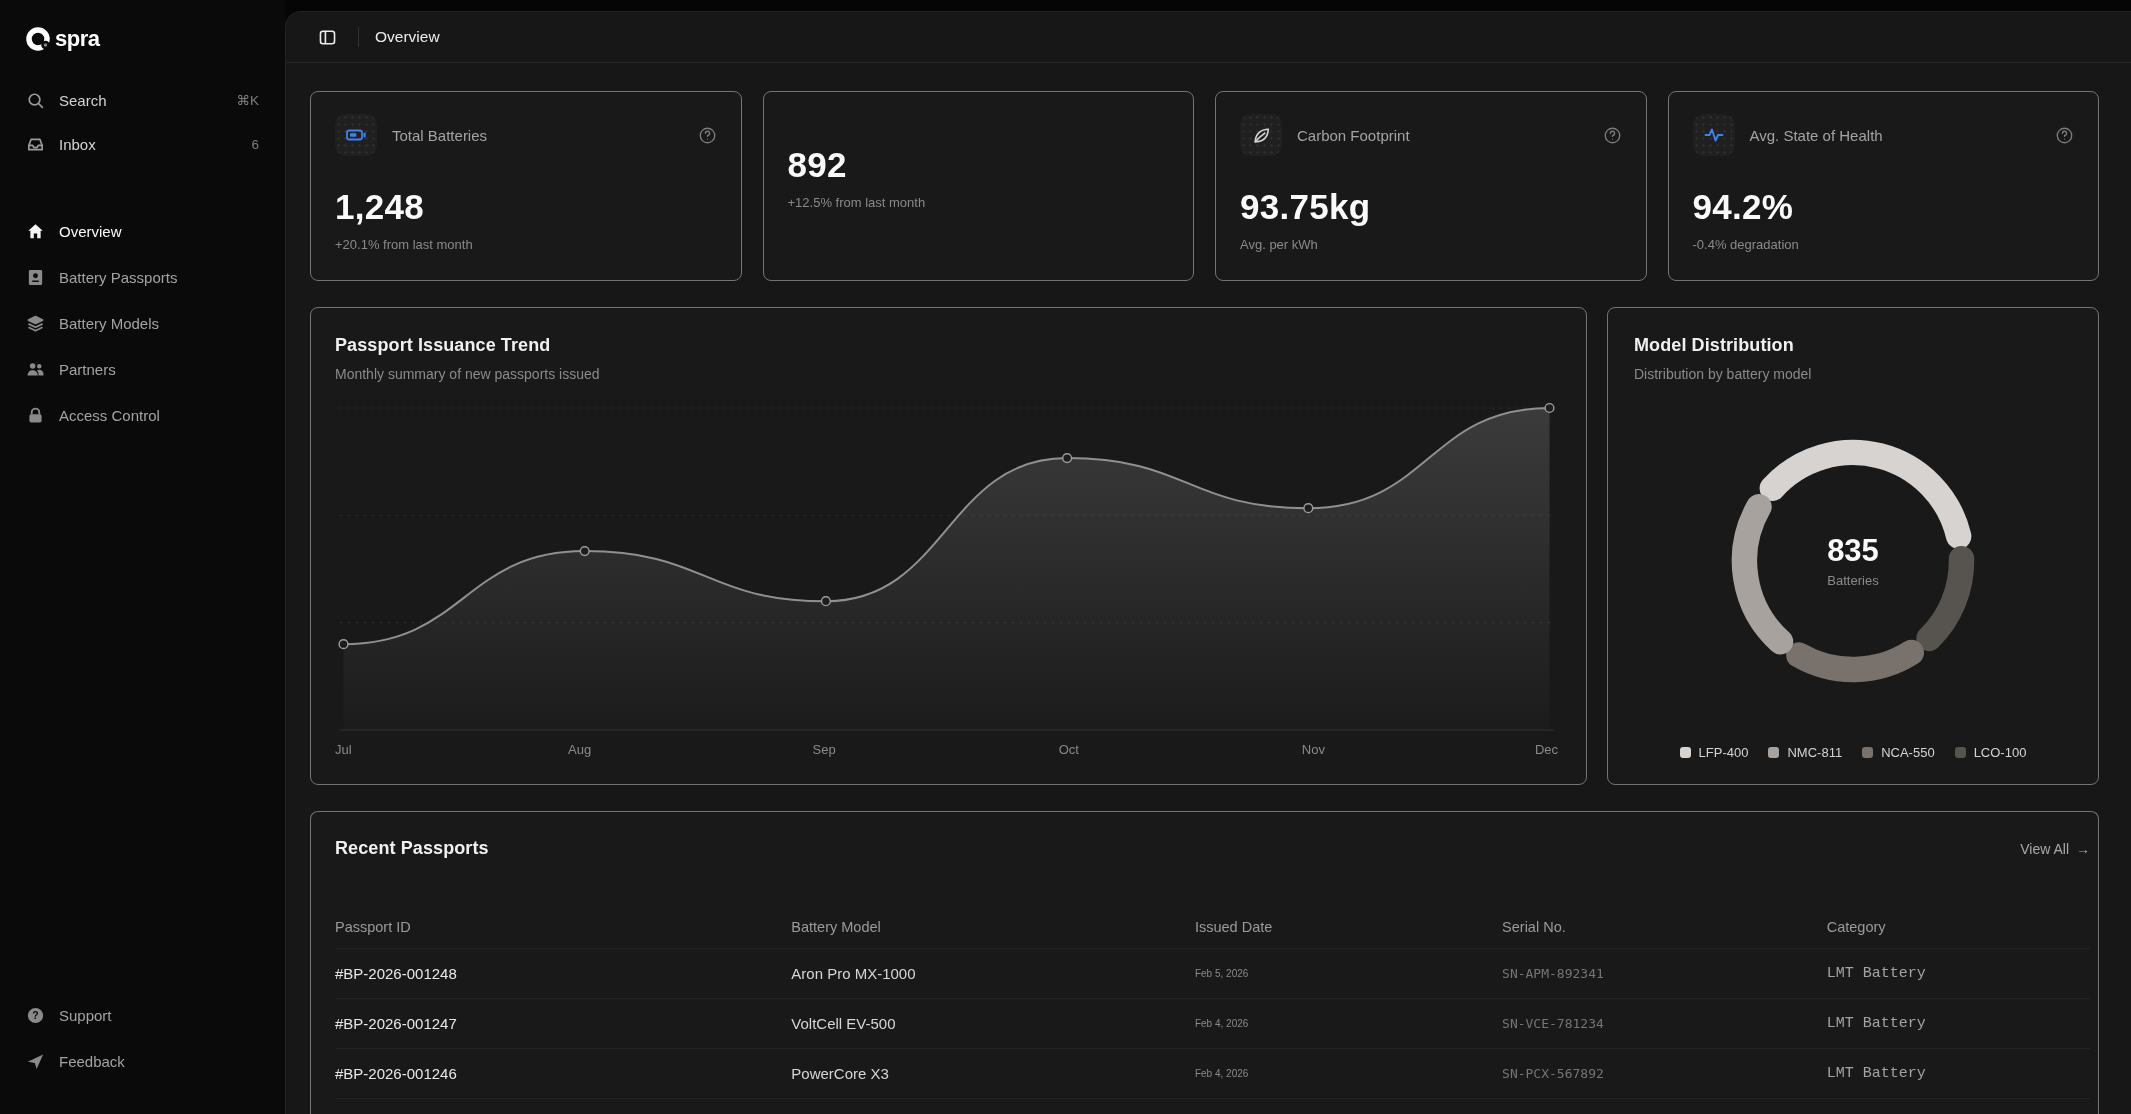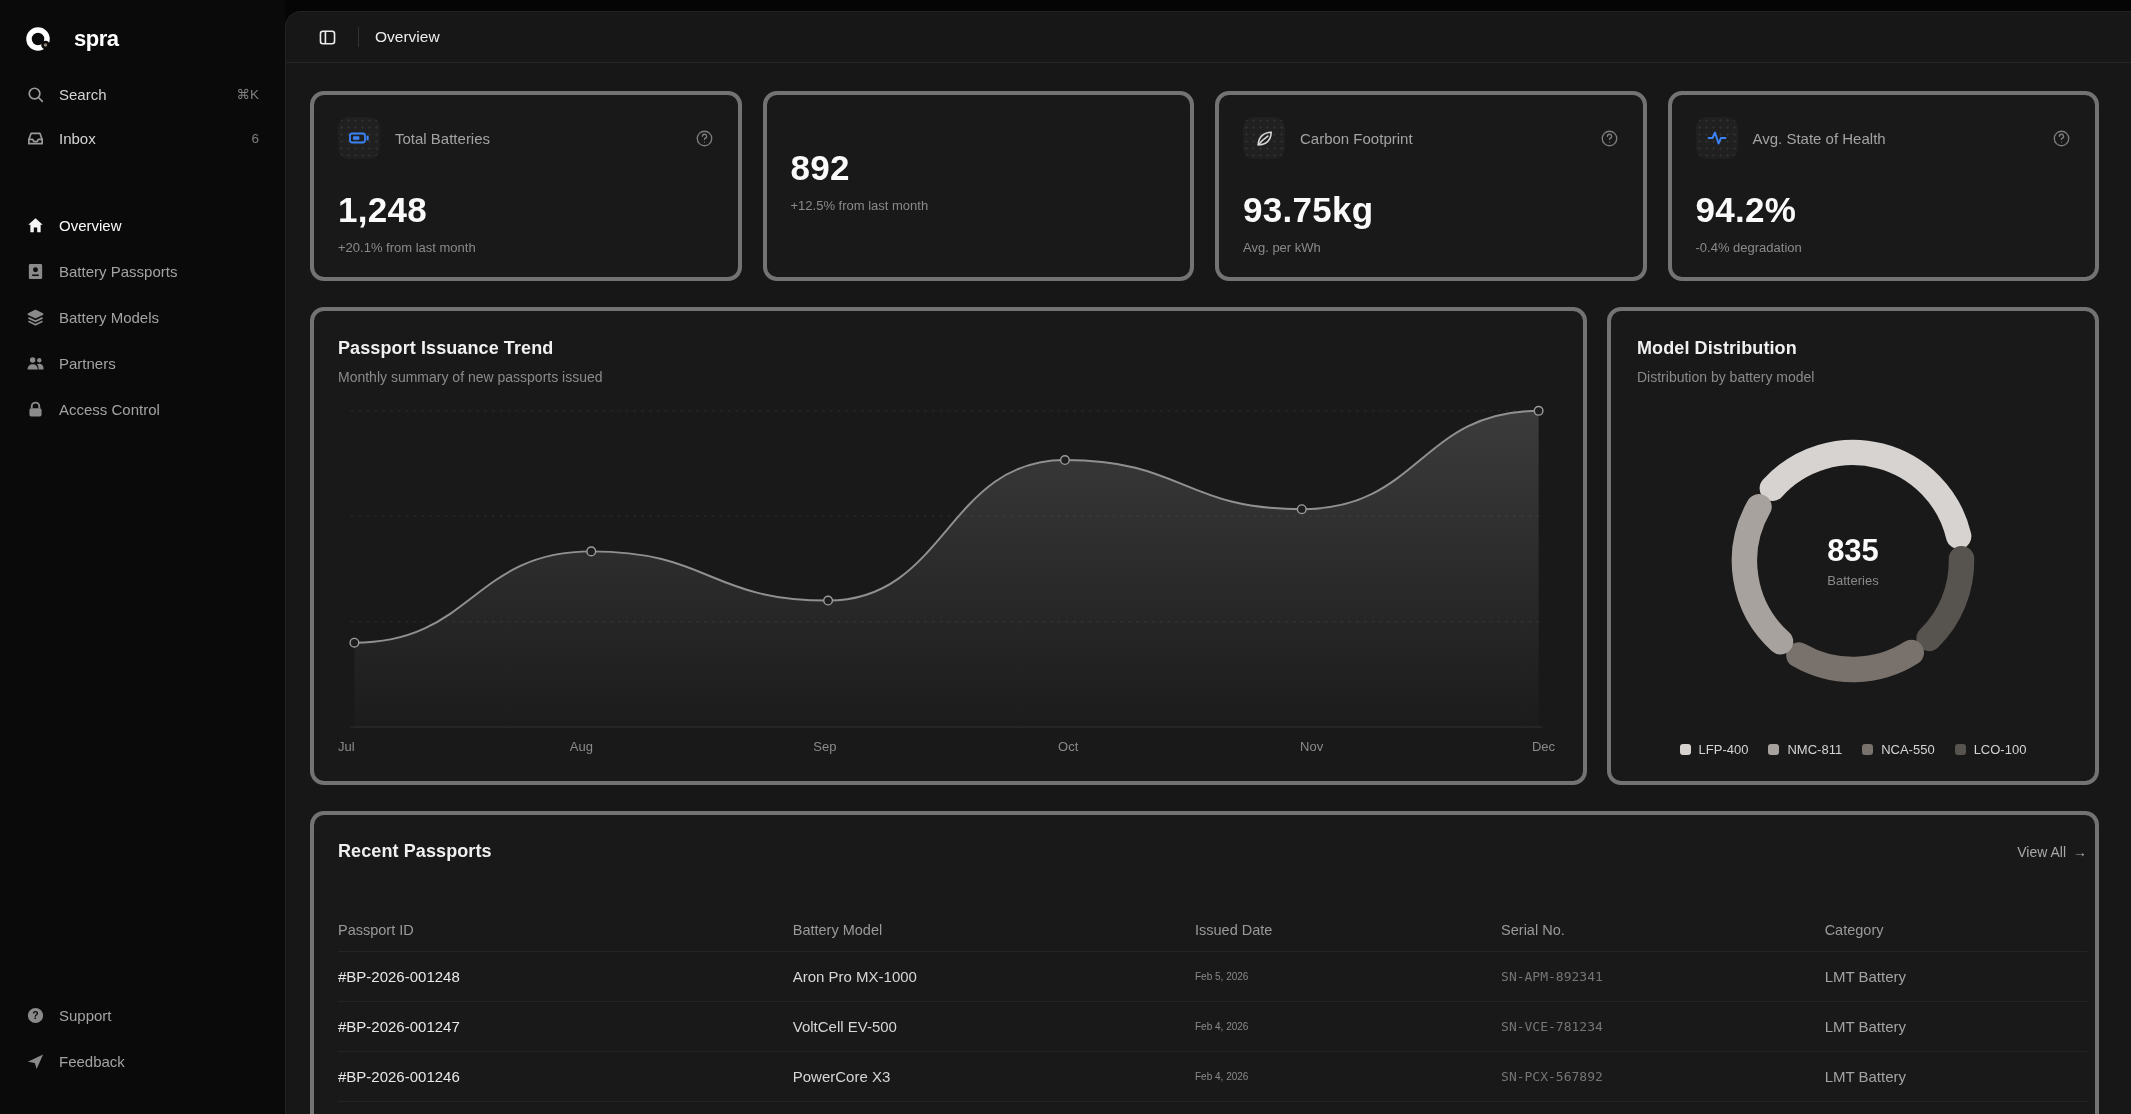--- a/index.html
+++ b/index.html
@@ -3,21 +3,21 @@
 <meta charset="utf-8">
 <style>
   * { margin:0; padding:0; box-sizing:border-box; }
   html,body { width:2131px; height:1114px; overflow:hidden; background:#050505;
     font-family:"Liberation Sans", sans-serif; -webkit-font-smoothing:antialiased; }
   svg { display:block; }
 
   
   .sidebar { position:absolute; left:0; top:0; width:285px; height:1114px;
     background:#0a0a0a; padding:24px 22px; display:flex; flex-direction:column; }
-  .logo-row { display:flex; align-items:center; gap:20px; padding-left:2px; margin-bottom:24px; cursor:pointer; }
+  .logo-row { display:flex; align-items:center; gap:1px; padding-left:2px; margin-bottom:30px; cursor:pointer; }
   .logo-text { color:#fff; font-size:22px; font-weight:700; letter-spacing:-0.5px; }
   .side-row { display:flex; align-items:center; gap:14px; height:32px; margin-bottom:12px;
     color:#d4d4d4; font-size:15px; border-radius:8px; cursor:pointer; padding:0 4px; }
   .side-row .ic { color:#9a9a9a; display:flex; }
   .side-right { margin-left:auto; color:#7f7f7f; font-size:13.5px; }
   .nav { margin-top:42px; }
   .nav-item { display:flex; align-items:center; gap:14px; height:34px; margin-bottom:12px;
     color:#a3a3a3; font-size:15px; cursor:pointer; padding:0 4px; border-radius:8px; }
   .nav-item .ic { color:#8a8a8a; display:flex; }
   .nav-item.active { color:#fafafa; }
@@ -32,21 +32,21 @@
     padding:0 26px; border-bottom:1px solid #242424; }
   .tgl-btn { width:30px; height:30px; display:flex; align-items:center; justify-content:center;
     color:#ededed; cursor:pointer; border-radius:6px; }
   .top-divider { width:1px; height:20px; background:#333; }
   .top-title { color:#ededed; font-size:15.5px; font-weight:500; }
 
   .content { flex:1; padding:28px 32px 0 24px; display:flex; flex-direction:column; overflow:hidden; }
 
   
   .stats { display:grid; grid-template-columns:repeat(4,1fr); gap:21px; height:190px; flex:0 0 190px; }
-  .card { background:#191919; border:4px solid #737373; border-radius:14px; }
+  .card { background:#191919; border:1px solid #737373; border-radius:8px; }
   .stat-card { padding:22px 24px; display:flex; flex-direction:column; }
   .stat-head { display:flex; align-items:center; }
   .stat-tile { width:42px; height:42px; border-radius:11px; background:#202020;
     background-image:radial-gradient(circle, #2e2e2e 1px, transparent 1.2px); background-size:7px 7px;
     display:flex; align-items:center; justify-content:center; }
   .stat-label { margin-left:15px; color:#a3a3a3; font-size:15px; }
   .stat-help { margin-left:auto; color:#7d7d7d; display:flex; cursor:pointer; }
   .stat-value { margin-top:31px; color:#fafafa; font-size:35px; font-weight:700; letter-spacing:0.3px; }
   .stat-sub { margin-top:10px; color:#8a8a8a; font-size:13px; }
 
@@ -78,21 +78,21 @@
   .view-all { margin-left:auto; display:flex; align-items:center; gap:7px; color:#a8a8a8;
     font-size:14px; cursor:pointer; }
   .grid-row { display:grid; grid-template-columns:26% 23% 17.5% 18.5% auto; align-items:center; }
   .thead { margin-top:47px; height:42px; color:#9a9a9a; font-size:14.5px; }
   .tdivider { height:1px; background:#242424; }
   .trow { height:49px; cursor:pointer; }
   .c-id { color:#e8e8e8; font-size:15px; }
   .c-model { color:#d6d6d6; font-size:15px; }
   .c-date { color:#8a8a8a; font-size:10px; }
   .c-serial { color:#757575; font-size:13px; font-family:"DejaVu Sans Mono", monospace; }
-  .c-cat { color:#a3a3a3; font-size:15px; }
+  .c-cat { color:#a3a3a3; font-size:15px;font-family:Liberation Mono, monospace; }
 </style>
 </head>
 <body>
 
 <aside class="sidebar">
   <div class="logo-row">
     <span>
       <svg width="30" height="30" viewBox="0 0 30 30">
         <circle cx="14" cy="15" r="9" fill="none" stroke="#ffffff" stroke-width="5.5"></circle>
         <circle cx="21.5" cy="21" r="3" fill="#8d8175" stroke="#0a0a0a" stroke-width="2.5"></circle>

